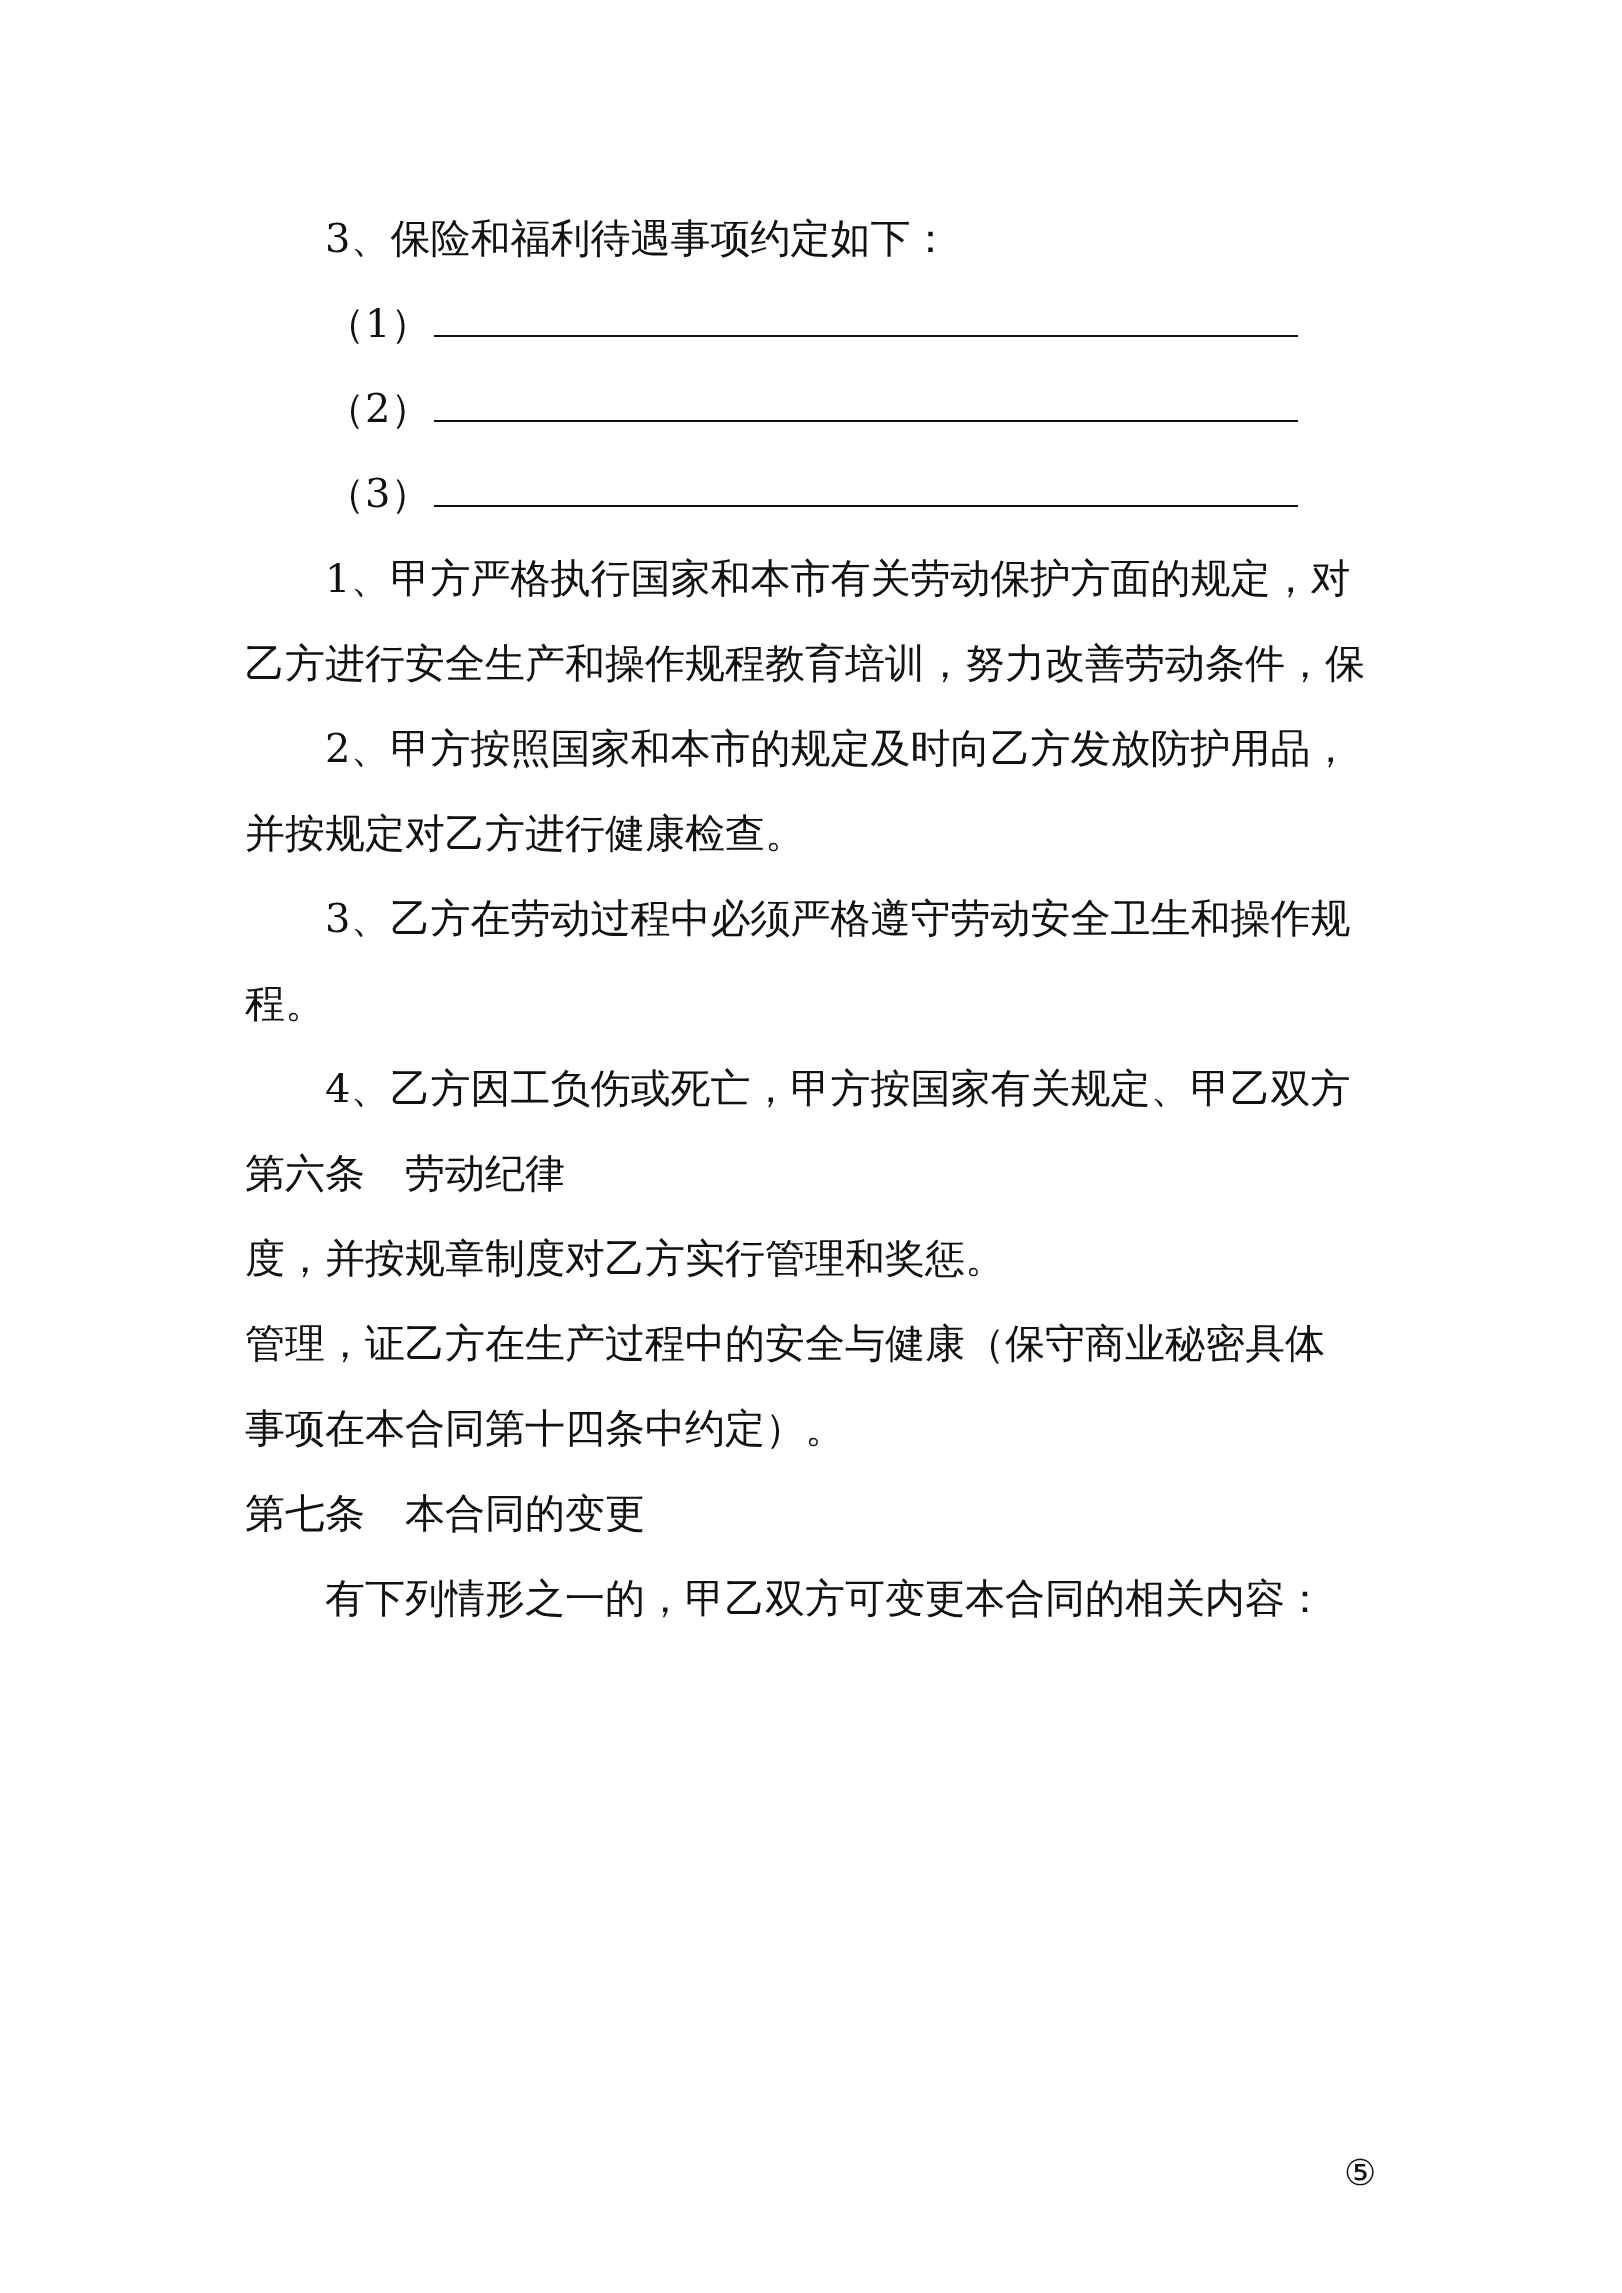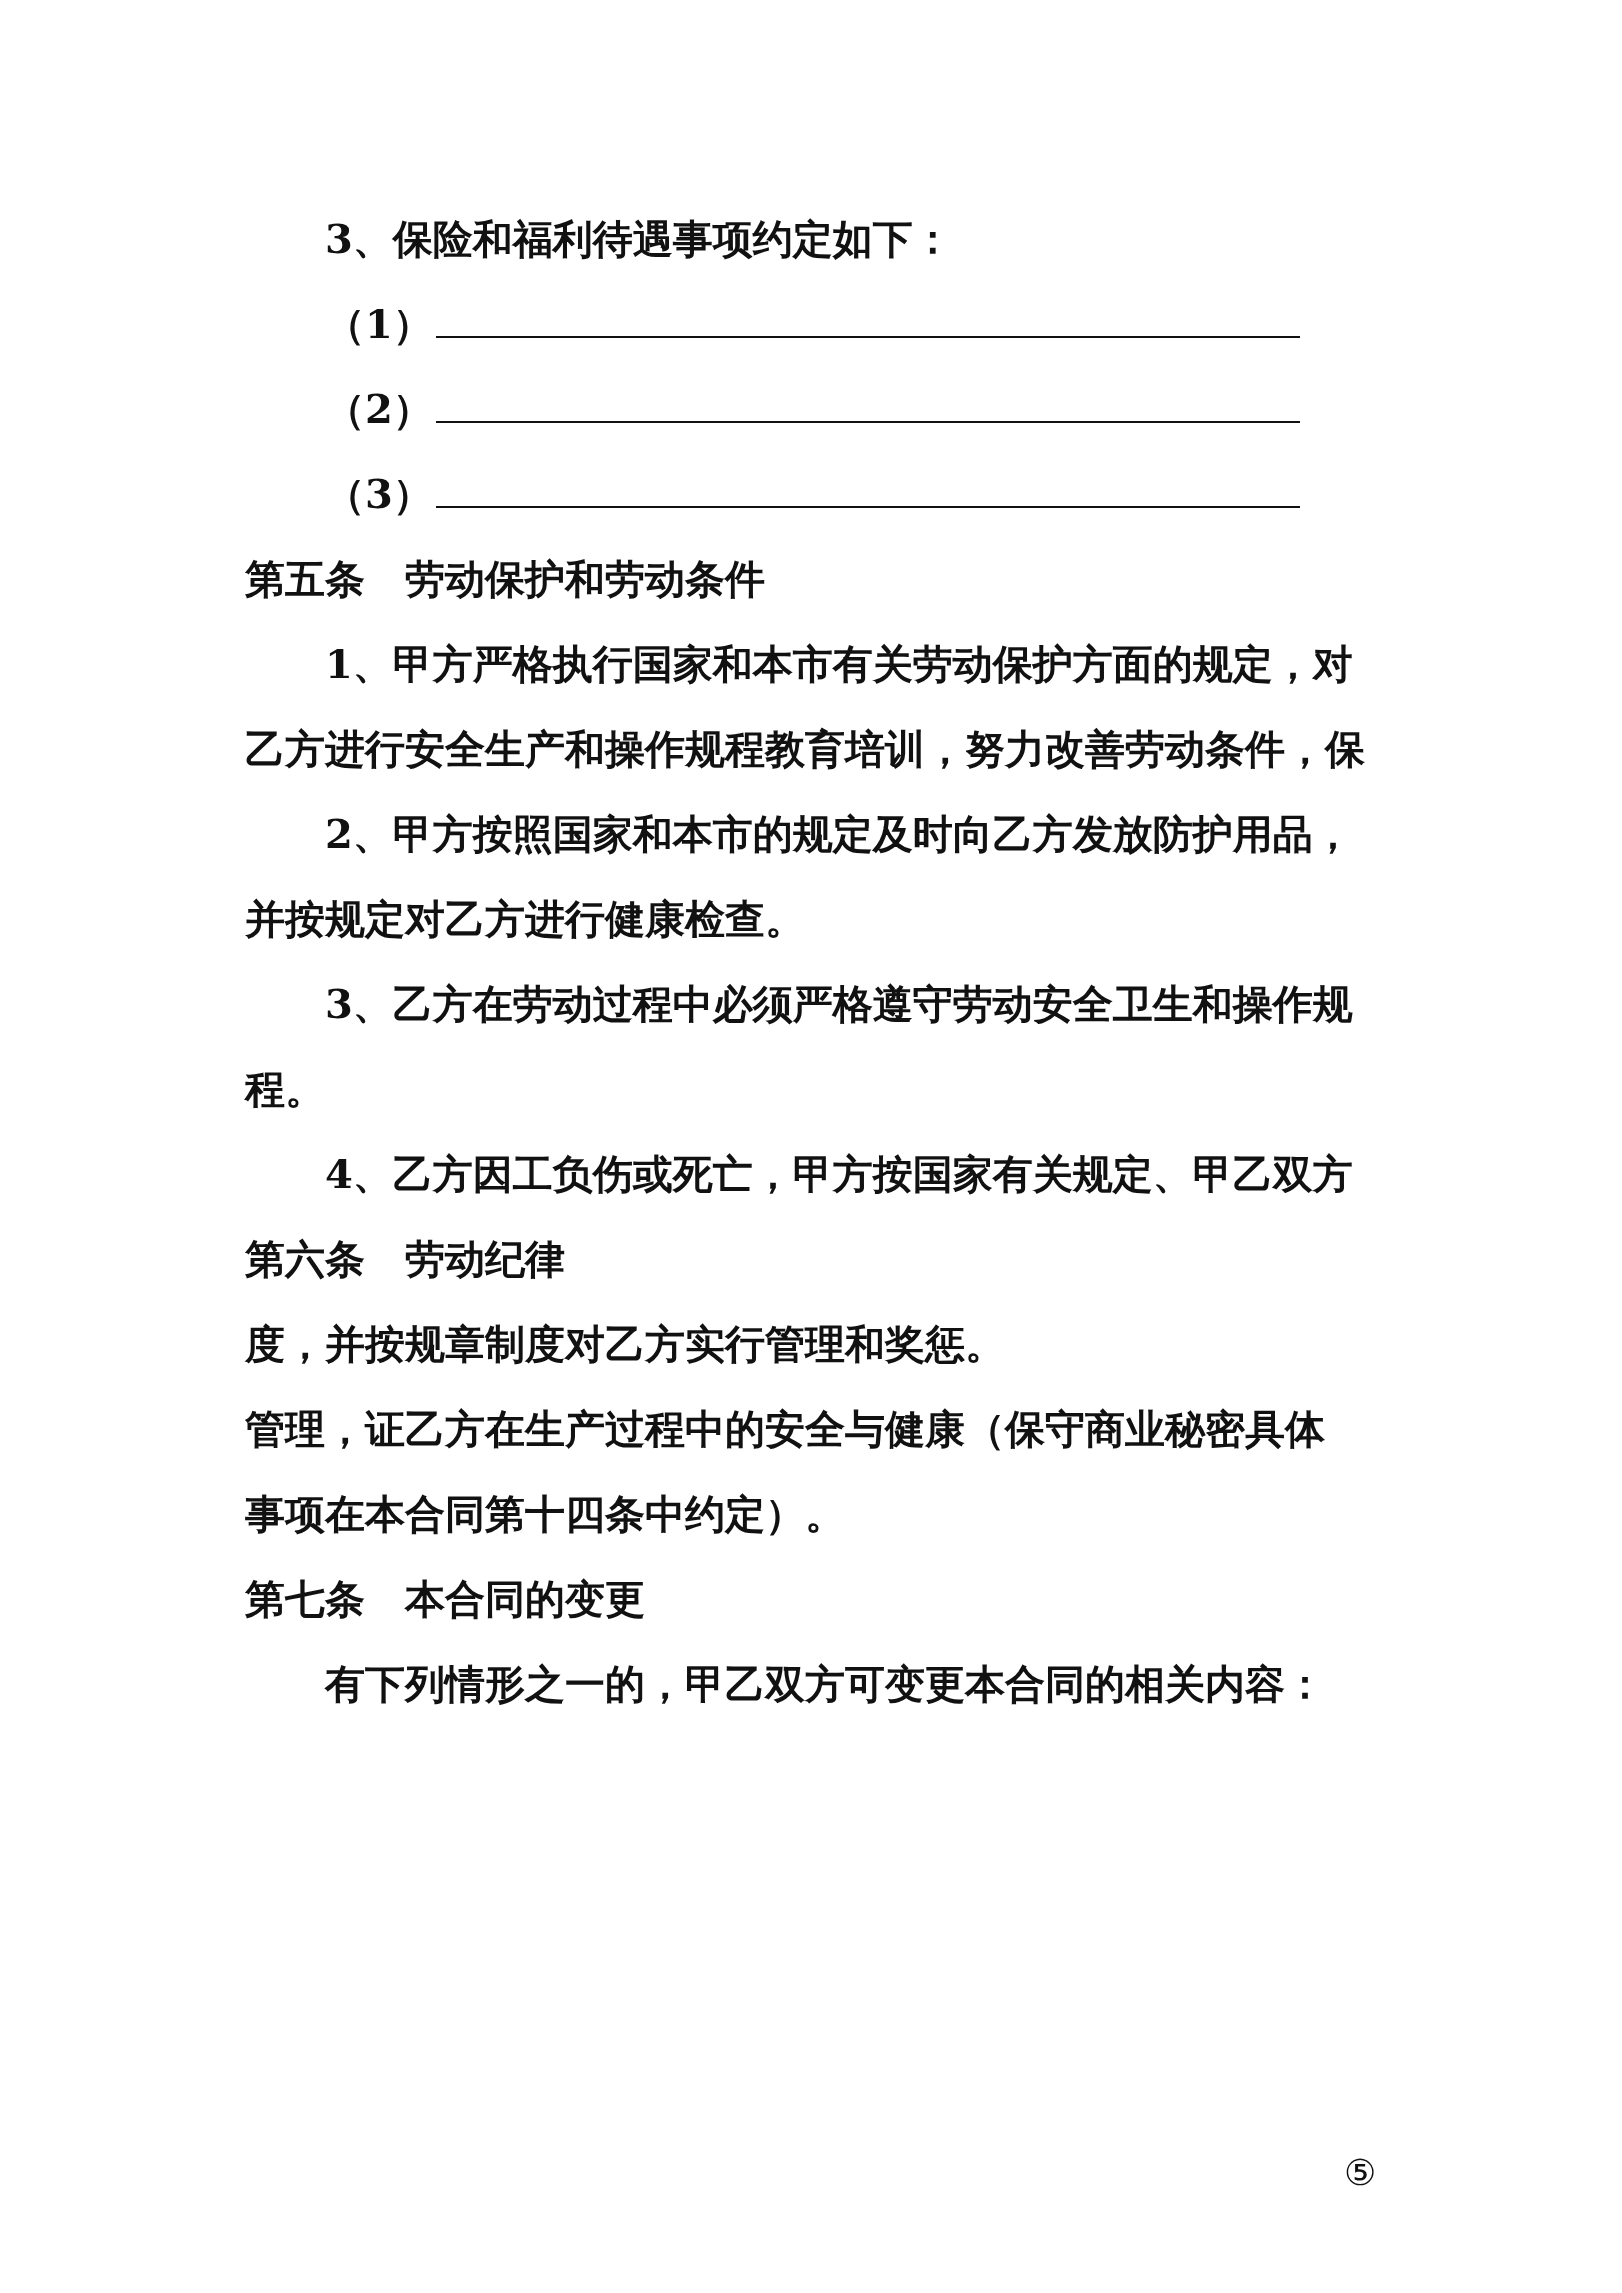--- a/index.html
+++ b/index.html
@@ -21,21 +21,21 @@
     top: 196px;
     width: 1164px;
   }
   .line {
     margin: 0;
     padding: 0;
     height: 85px;
     line-height: 85px;
     font-size: 40px;
     white-space: nowrap;
-    font-weight: bold;
+    font-weight: normal;
   }
   .indent {
     text-indent: 80px;
   }
   .blank {
     display: inline-block;
     width: 864px;
     height: 40px;
     border-bottom: 2.7px solid #111111;
     vertical-align: baseline;
@@ -57,21 +57,20 @@
 <div class="doc">
 
   <p class="line indent">3、保险和福利待遇事项约定如下：</p>
 
   <p class="line indent"><span>（1）</span><span class="blank"></span></p>
 
   <p class="line indent"><span>（2）</span><span class="blank"></span></p>
 
   <p class="line indent"><span>（3）</span><span class="blank"></span></p>
 
-  <p class="line">第五条　劳动保护和劳动条件</p>
 
   <p class="line indent">1、甲方严格执行国家和本市有关劳动保护方面的规定，对</p>
   <p class="line">乙方进行安全生产和操作规程教育培训，努力改善劳动条件，保</p>
 
   <p class="line indent">2、甲方按照国家和本市的规定及时向乙方发放防护用品，</p>
   <p class="line">并按规定对乙方进行健康检查。</p>
 
   <p class="line indent">3、乙方在劳动过程中必须严格遵守劳动安全卫生和操作规</p>
   <p class="line">程。</p>
 

